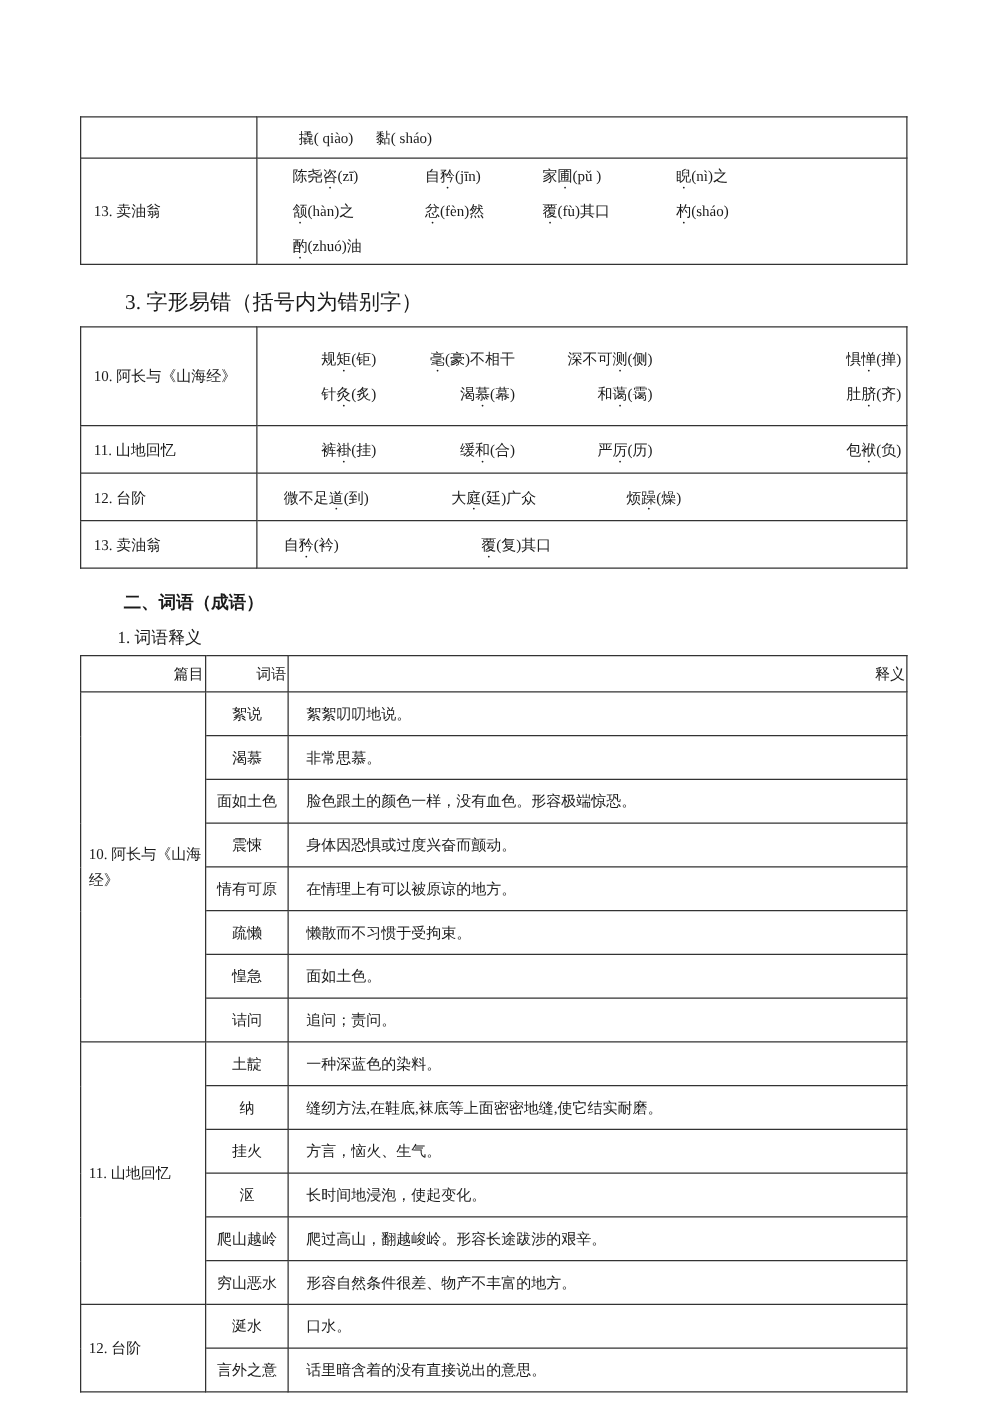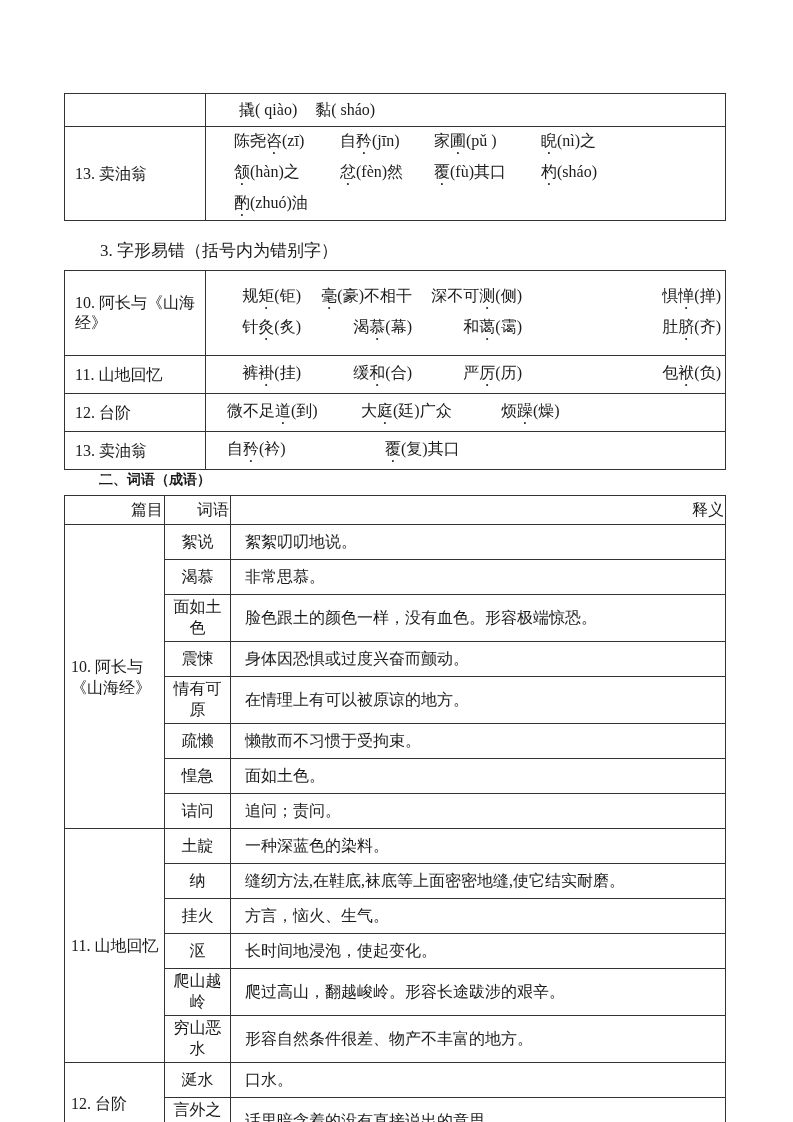--- a/index.html
+++ b/index.html
@@ -5,21 +5,21 @@
   html,body{margin:0;padding:0;background:#ffffff;}
   body{
     width:793px;height:1122px;position:relative;overflow:hidden;
     font-family:"Liberation Serif","DejaVu Serif",serif;
     color:#1b1b1b;
     -webkit-font-smoothing:antialiased;
   }
   .content{position:absolute;left:64px;top:93px;width:662px;}
 
   table.tbl{border-collapse:collapse;width:662px;table-layout:fixed;}
-  .tbl td,.tbl th{border:1px solid #333333;vertical-align:middle;font-size:16px;font-weight:normal;}
+  .tbl td,.tbl th{border:1px solid #333333;vertical-align:middle;font-size:12px;font-weight:normal;}
 
   
   .c-title{width:141px;}
   .title-cell{padding:2px 4px 2px 10px;line-height:20px;}
   .phrase-cell{padding:0 4px 0 0;}
   .pline{line-height:28px;white-space:nowrap;}
   .prow-a{display:flex;gap:18px;padding-left:33px;height:28px;}
   .grid-b{display:grid;grid-template-columns:106px 94px 107px 1fr;padding-left:28px;}
   .grid-c{display:grid;grid-template-columns:74px 111px 110px 1fr;padding-left:21px;text-align:right;}
   .grid-d{display:grid;grid-template-columns:134px 140px 1fr;padding-left:21px;}
@@ -30,21 +30,21 @@
 
   .em{
     -webkit-text-emphasis:filled dot;
     -webkit-text-emphasis-position:under;
     text-emphasis:filled dot;
     text-emphasis-position:under right;
   }
 
   
   .h-typo{margin:21px 0 0 36px;font-size:17px;line-height:18px;}
-  .h-words{margin:0 0 0 35px;font-size:14px;line-height:20px;font-weight:bold;}
+  .h-words{margin:18px 0 0 35px;font-size:14px;line-height:20px;font-weight:bold;}
   .h-sub{margin:8px 0 0 30px;font-size:13.5px;line-height:18px;}
 
   
   .tbl-gloss{margin-top:5px;}
   .g-col1{width:100px;}
   .g-col2{width:66px;}
   .tbl-gloss th{height:26px;text-align:right;}
   .tbl-gloss td{height:30px;}
   .group-cell{padding:2px 2px 2px 6px;line-height:21px;font-size:13px;word-break:break-all;}
   .term-cell{text-align:center;padding:2px 2px;font-size:13.5px;}
@@ -145,20 +145,21 @@
           <div class="pline grid-e">
             <span class="phrase"><span>自</span><span class="em">矜</span><span>(衿)</span></span>
             <span class="phrase"><span class="em">覆</span><span>(复)其口</span></span>
           </div>
         </td>
       </tr>
     </tbody>
   </table>
 
   <div class="h-words">二、词语（成语）</div>
+  <div class="h-sub">1. 词语释义</div>
 
   <table class="tbl tbl-gloss">
     <colgroup>
         <col class="g-col1">
         <col class="g-col2">
         <col>
       </colgroup>
     <tbody>
       <tr>
         <th>篇目</th>

